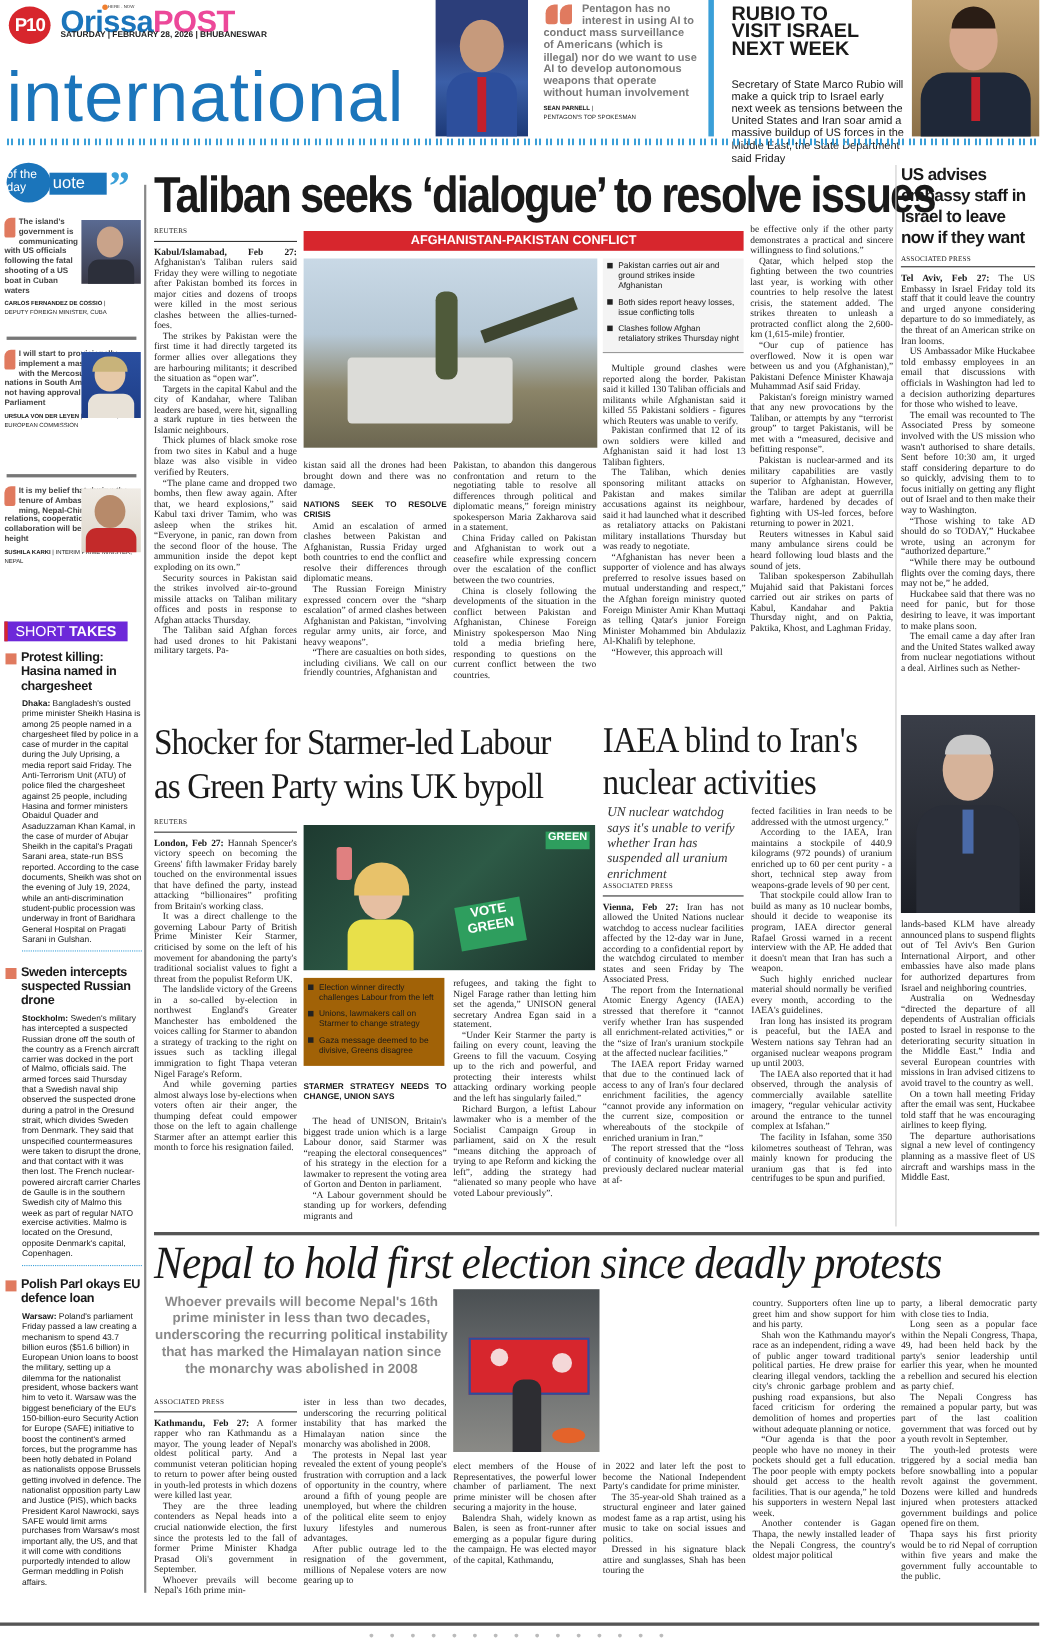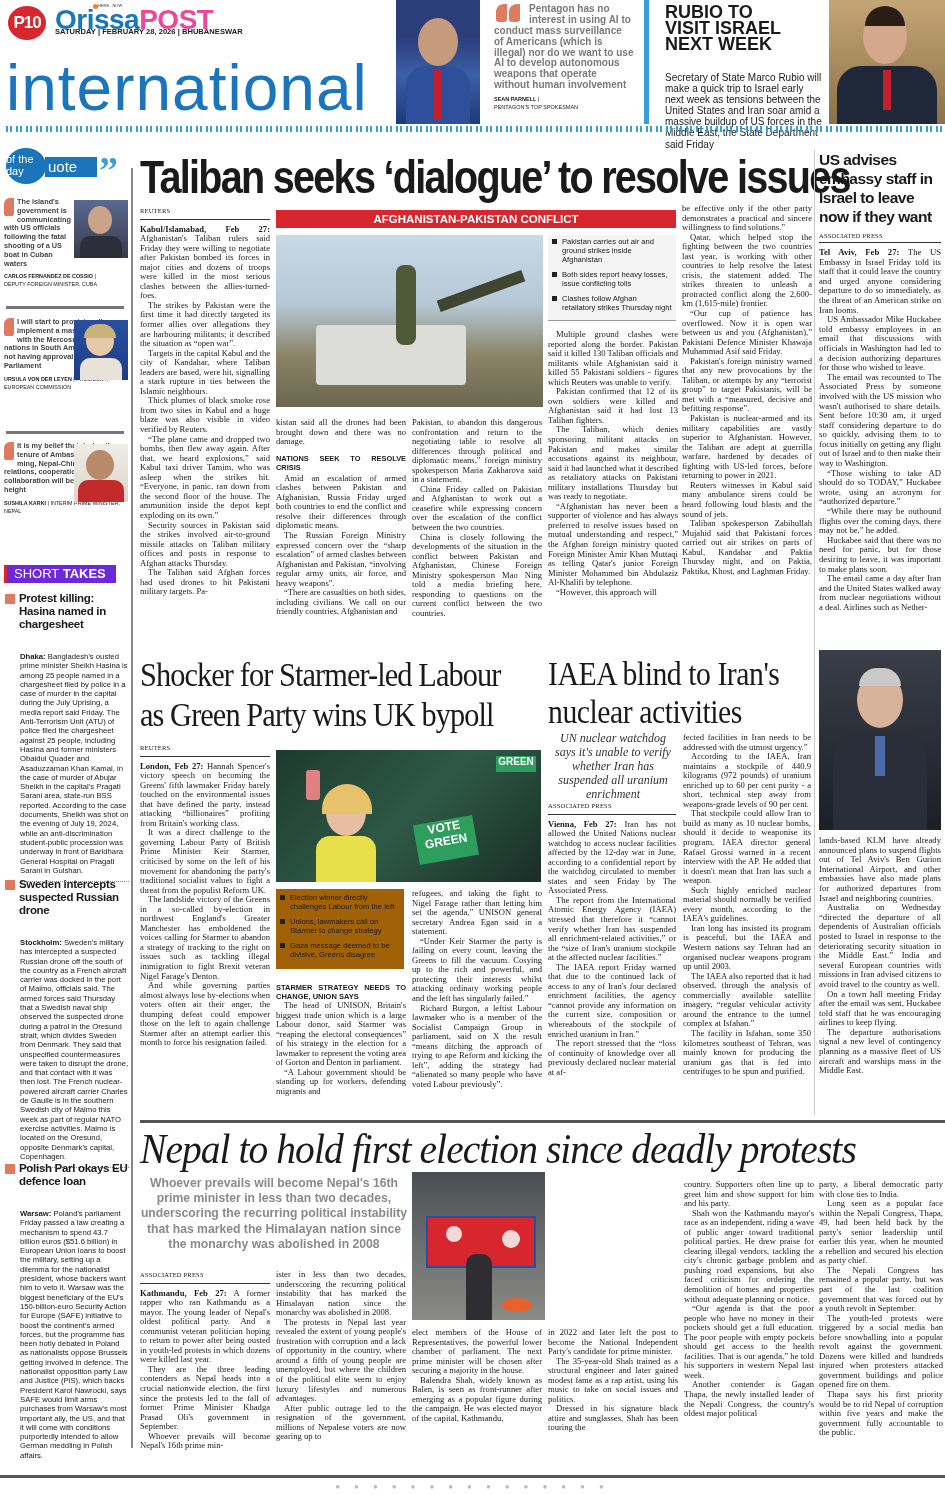--- a/index.html
+++ b/index.html
@@ -11,21 +11,21 @@
 .txt p.first{text-indent:0}
 .txt b{font-weight:bold}
 .dash{height:6px;background:repeating-linear-gradient(90deg,#3a9fd8 0 2px,transparent 2px 4px,#3a9fd8 4px 6px,transparent 6px 10px)}
 .agency{font-size:6.5px;letter-spacing:.2px;border-bottom:1.5px solid #333;padding-bottom:3px;margin-bottom:5px}
 .bul{font-family:"Liberation Sans",sans-serif;font-size:7.6px;line-height:9px;padding-left:10px;position:relative;margin-bottom:6px}
 .bul:before{content:"";position:absolute;left:0;top:2px;width:5px;height:5px;background:#222}
 .photo{background:linear-gradient(135deg,#8a8a7a,#5d5a4c)}
 .qmark{display:inline-block;width:10px;height:14px;background:#e07a5f;border-radius:6px 0 2px 2px;margin-right:3px;vertical-align:top}
 .st-title{font-family:"Liberation Sans",sans-serif;font-weight:bold;font-size:11.5px;line-height:13px;padding-left:16px;position:relative;letter-spacing:-.3px}
 .st-title:before{content:"";position:absolute;left:2px;top:2px;width:10px;height:10px;background:#e07a5f}
-.st-body{font-family:"Liberation Sans",sans-serif;font-size:7.7px;line-height:9.3px;padding-left:17px;margin-top:21px}
+.st-body{font-family:"Liberation Sans",sans-serif;font-size:7.7px;line-height:9.3px;padding-left:17px;margin-top:4px}
 .dotsep{border-bottom:1.5px dotted #3a9fd8;margin:6px 0 8px 17px}
 .qsrc{font-family:"Liberation Sans",sans-serif;font-size:5.4px;line-height:8px;margin-top:4px}
 .qsrc b{font-weight:bold}
 </style>
 </head>
 <body>
 
 <div class="abs" style="left:0;top:0;width:945px;height:130px">
   <div class="abs" style="left:8px;top:6px;width:38px;height:34px;border-radius:50%;background:#d7262d;color:#fff;font-family:'Liberation Sans',sans-serif;font-weight:bold;font-size:17px;line-height:34px;text-align:center;letter-spacing:-1px"><span>P10</span></div>
   <div class="abs sans" style="left:55px;top:4px;font-weight:bold;font-size:28px;letter-spacing:-.5px;line-height:32px">
@@ -224,54 +224,54 @@
 
 <div class="abs" style="left:140px;top:655px;width:400px;height:460px">
   <div class="abs" style="left:0;top:0;width:400px;font-family:'Liberation Serif',serif;font-size:33px;line-height:40px;letter-spacing:-1px;transform:scaleX(.92);transform-origin:left;white-space:nowrap">
     <div>Shocker for Starmer-led Labour</div>
     <div>as Green Party wins UK bypoll</div>
   </div>
   <div class="abs txt" style="left:0;top:88px;width:130px">
     <div class="agency">REUTERS</div>
     <p class="first"><b>London, Feb 27:</b><span> Hannah Spencer's victory speech on becoming the Greens' fifth lawmaker Friday barely touched on the environmental issues that have defined the party, instead attacking “billionaires” profiting from Britain's working class.</span></p>
     <p>It was a direct challenge to the governing Labour Party of British Prime Minister Keir Starmer, criticised by some on the left of his movement for abandoning the party's traditional socialist values to fight a threat from the populist Reform UK.</p>
-    <p>The landslide victory of the Greens in a so-called by-election in northwest England's Greater Manchester has emboldened the voices calling for Starmer to abandon a strategy of tracking to the right on issues such as tackling illegal immigration to fight Brexit veteran Nigel Farage's Denton.</p>
+    <p>The landslide victory of the Greens in a so-called by-election in northwest England's Greater Manchester has emboldened the voices calling for Starmer to abandon a strategy of tracking to the right on issues such as tackling illegal immigration to fight Thapa veteran Nigel Farage's Reform.</p>
     <p>And while governing parties almost always lose by-elections when voters often air their anger, the thumping defeat could empower those on the left to again challenge Starmer after an attempt earlier this month to force his resignation failed.</p>
   </div>
   <div class="abs photo" style="left:136px;top:95px;width:265px;height:132px;background:linear-gradient(135deg,#1e3a30 0%,#2d5a46 50%,#1a2e28 100%)">
     <div class="abs" style="left:50px;top:40px;width:40px;height:46px;border-radius:50%;background:#e6bfa2"></div>
     <div class="abs" style="left:46px;top:34px;width:50px;height:30px;border-radius:26px 26px 0 0;background:#e8c26a"></div>
     <div class="abs" style="left:40px;top:86px;width:60px;height:46px;background:#e8e04a;border-radius:14px 14px 0 0"></div>
     <div class="abs" style="left:30px;top:20px;width:14px;height:30px;background:#e08080;border-radius:3px"></div>
     <div class="abs sans" style="left:220px;top:6px;width:40px;height:16px;background:#2e9e5e;color:#fff;font-size:10px;font-weight:bold;text-align:center">GREEN</div>
     <div class="abs sans" style="left:140px;top:70px;width:60px;height:40px;background:#2e9e5e;color:#fff;font-size:12px;font-weight:bold;text-align:center;transform:rotate(-10deg)">VOTE GREEN</div>
   </div>
   <div class="abs" style="left:136px;top:234px;width:128px;background:#a16207;padding:4px">
     <div class="bul">Election winner directly challenges Labour from the left</div>
     <div class="bul">Unions, lawmakers call on Starmer to change strategy</div>
     <div class="bul">Gaza message deemed to be divisive, Greens disagree</div>
   </div>
   <div class="abs txt" style="left:136px;top:328px;width:130px">
-    <div class="sans" style="font-weight:bold;font-size:7.5px;line-height:9px;margin-bottom:0;font-stretch:condensed">STARMER STRATEGY NEEDS TO CHANGE, UNION SAYS</div>
+    <div class="sans" style="font-weight:bold;font-size:7.5px;line-height:9px;margin-bottom:14px;font-stretch:condensed">STARMER STRATEGY NEEDS TO CHANGE, UNION SAYS</div>
     <p>The head of UNISON, Britain's biggest trade union which is a large Labour donor, said Starmer was “reaping the electoral consequences” of his strategy in the election for a lawmaker to represent the voting area of Gorton and Denton in parliament.</p>
     <p>“A Labour government should be standing up for workers, defending migrants and</p>
   </div>
   <div class="abs txt" style="left:272px;top:234px;width:130px">
     <p class="first">refugees, and taking the fight to Nigel Farage rather than letting him set the agenda,” UNISON general secretary Andrea Egan said in a statement.</p>
     <p>“Under Keir Starmer the party is failing on every count, leaving the Greens to fill the vacuum. Cosying up to the rich and powerful, and protecting their interests whilst attacking ordinary working people and the left has singularly failed.”</p>
     <p>Richard Burgon, a leftist Labour lawmaker who is a member of the Socialist Campaign Group in parliament, said on X the result “means ditching the approach of trying to ape Reform and kicking the left”, adding the strategy had “alienated so many people who have voted Labour previously”.</p>
   </div>
 </div>
 
 <div class="abs" style="left:548px;top:655px;width:264px;height:460px">
   <div class="abs" style="left:0;top:0;width:264px;font-family:'Liberation Serif',serif;font-size:33px;line-height:38px;letter-spacing:-.5px;font-weight:normal;transform:scaleX(.9);transform-origin:left;white-space:nowrap">
     <div>IAEA blind to Iran's</div>
     <div>nuclear activities</div>
   </div>
-  <div class="abs" style="left:4px;top:76px;width:122px;font-style:italic;font-size:12px;line-height:14px;text-align:center;color:#333">UN nuclear watchdog says it's unable to verify whether Iran has suspended all uranium enrichment</div>
+  <div class="abs" style="left:4px;top:76px;width:122px;font-style:italic;font-size:12px;line-height:14px;color:#333">UN nuclear watchdog says it's unable to verify whether Iran has suspended all uranium enrichment</div>
   <div class="abs txt" style="left:0;top:146px;width:128px">
     <div class="agency">ASSOCIATED PRESS</div>
     <p class="first"><b>Vienna, Feb 27:</b><span> Iran has not allowed the United Nations nuclear watchdog to access nuclear facilities affected by the 12-day war in June, according to a confidential report by the watchdog circulated to member states and seen Friday by The Associated Press.</span></p>
     <p>The report from the International Atomic Energy Agency (IAEA) stressed that therefore it “cannot verify whether Iran has suspended all enrichment-related activities,” or the “size of Iran's uranium stockpile at the affected nuclear facilities.”</p>
     <p>The IAEA report Friday warned that due to the continued lack of access to any of Iran's four declared enrichment facilities, the agency “cannot provide any information on the current size, composition or whereabouts of the stockpile of enriched uranium in Iran.”</p>
     <p>The report stressed that the “loss of continuity of knowledge over all previously declared nuclear material at af-</p>
   </div>
   <div class="abs txt" style="left:135px;top:78px;width:128px">
     <p class="first">fected facilities in Iran needs to be addressed with the utmost urgency.”</p>
     <p>According to the IAEA, Iran maintains a stockpile of 440.9 kilograms (972 pounds) of uranium enriched up to 60 per cent purity - a short, technical step away from weapons-grade levels of 90 per cent.</p>

